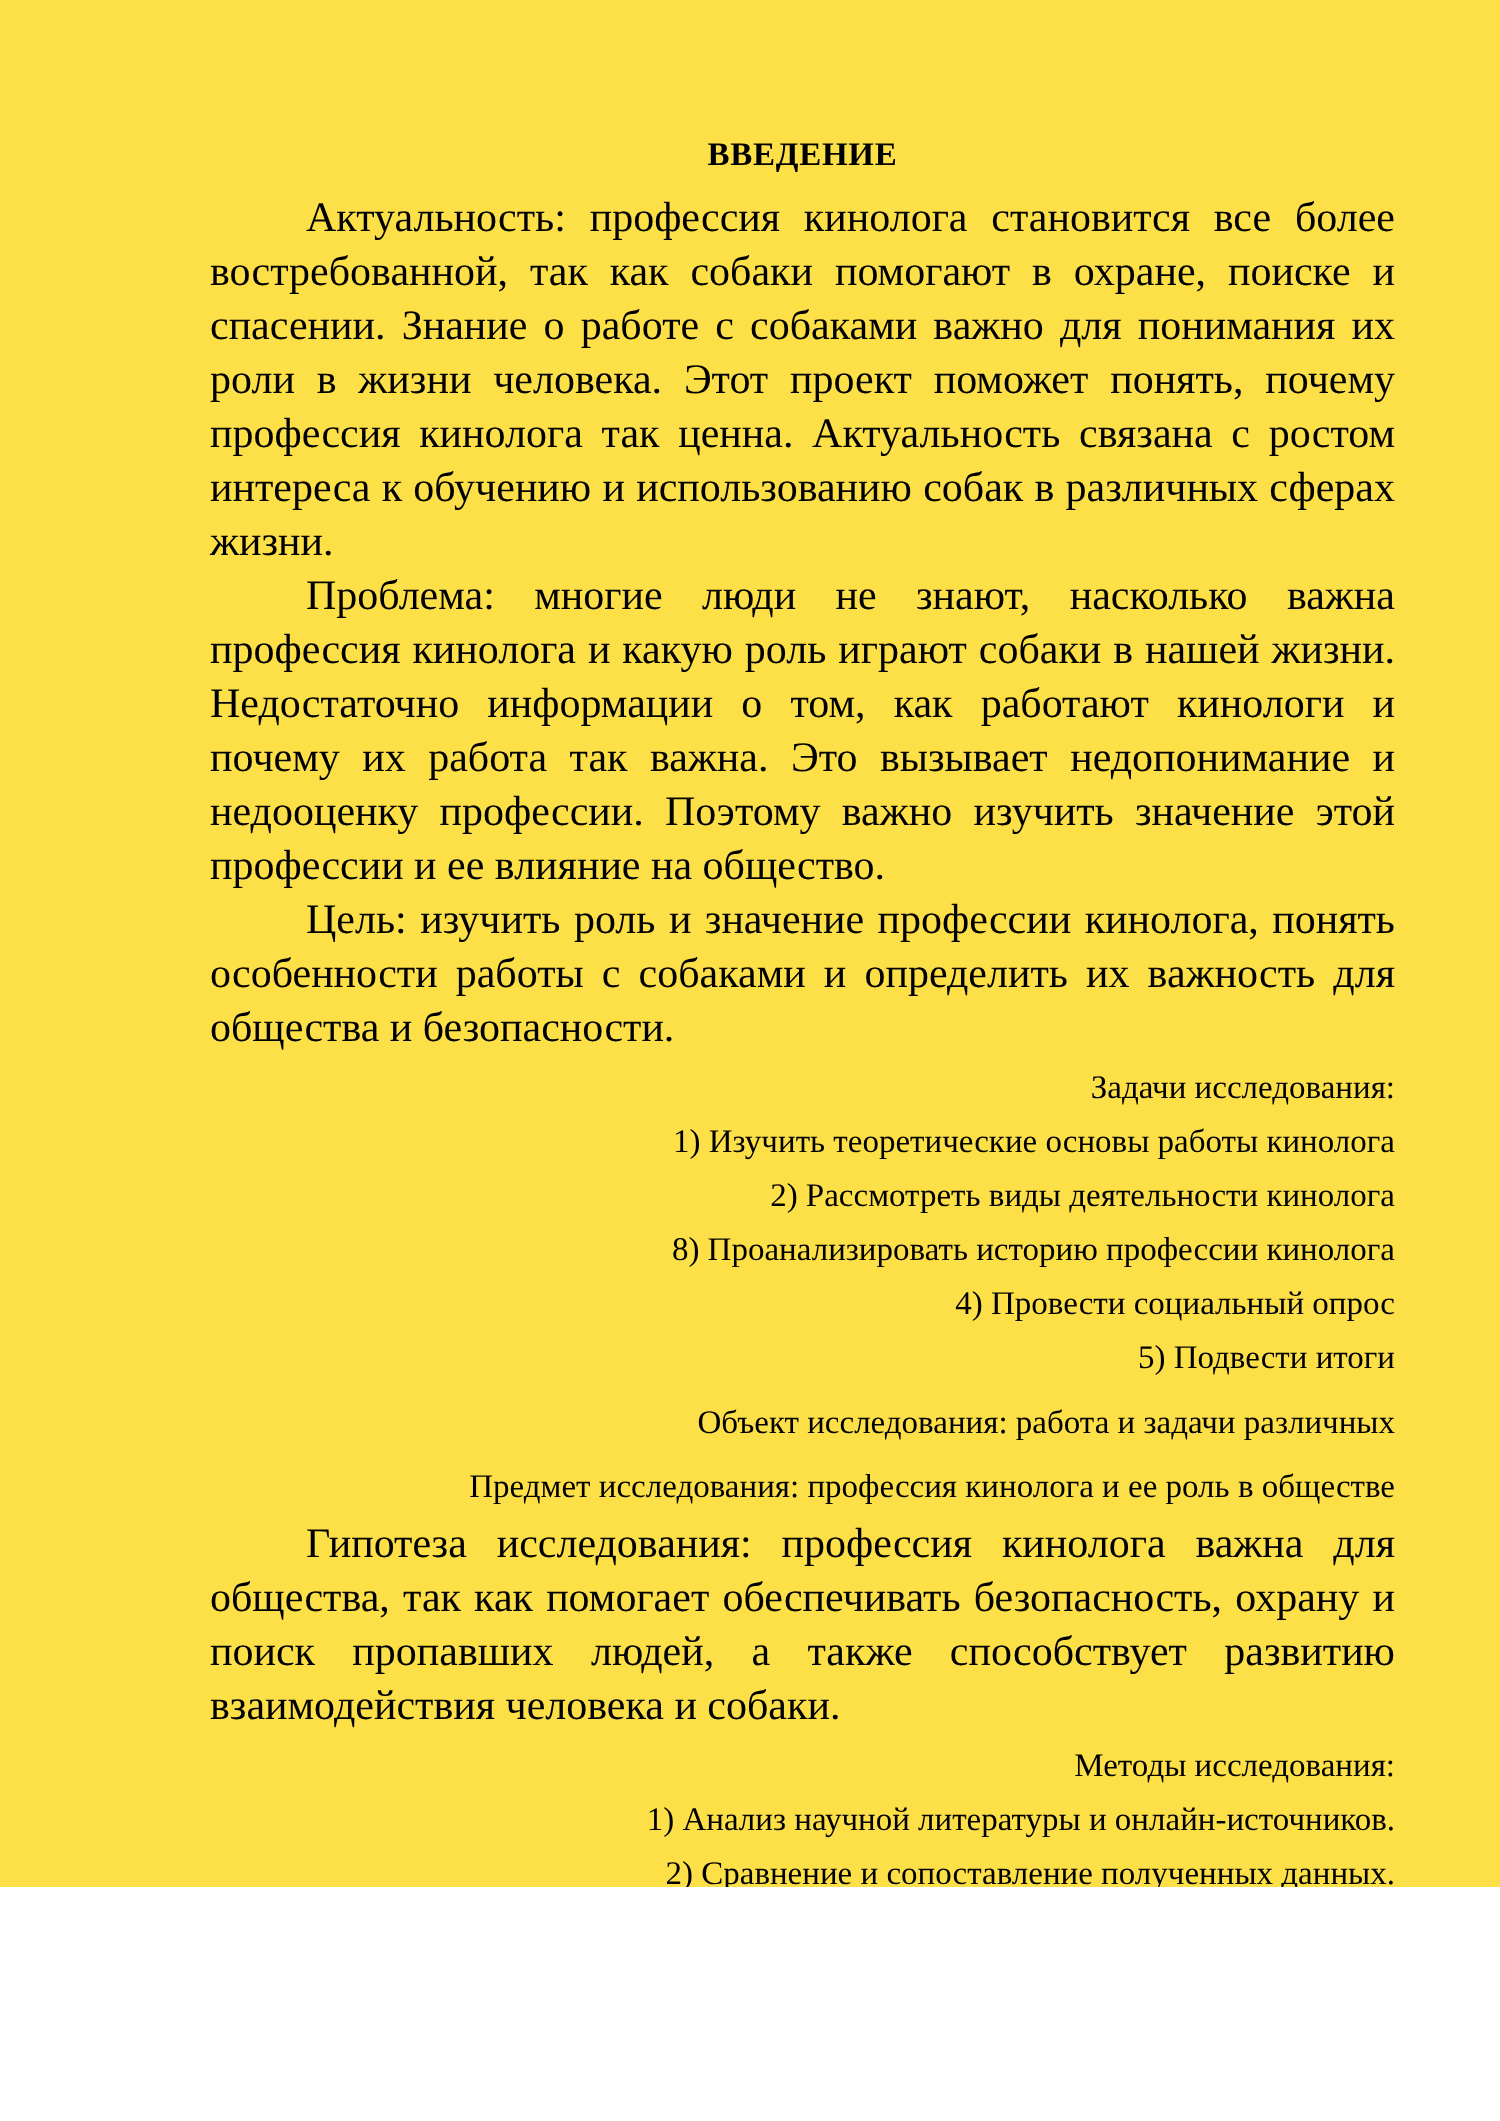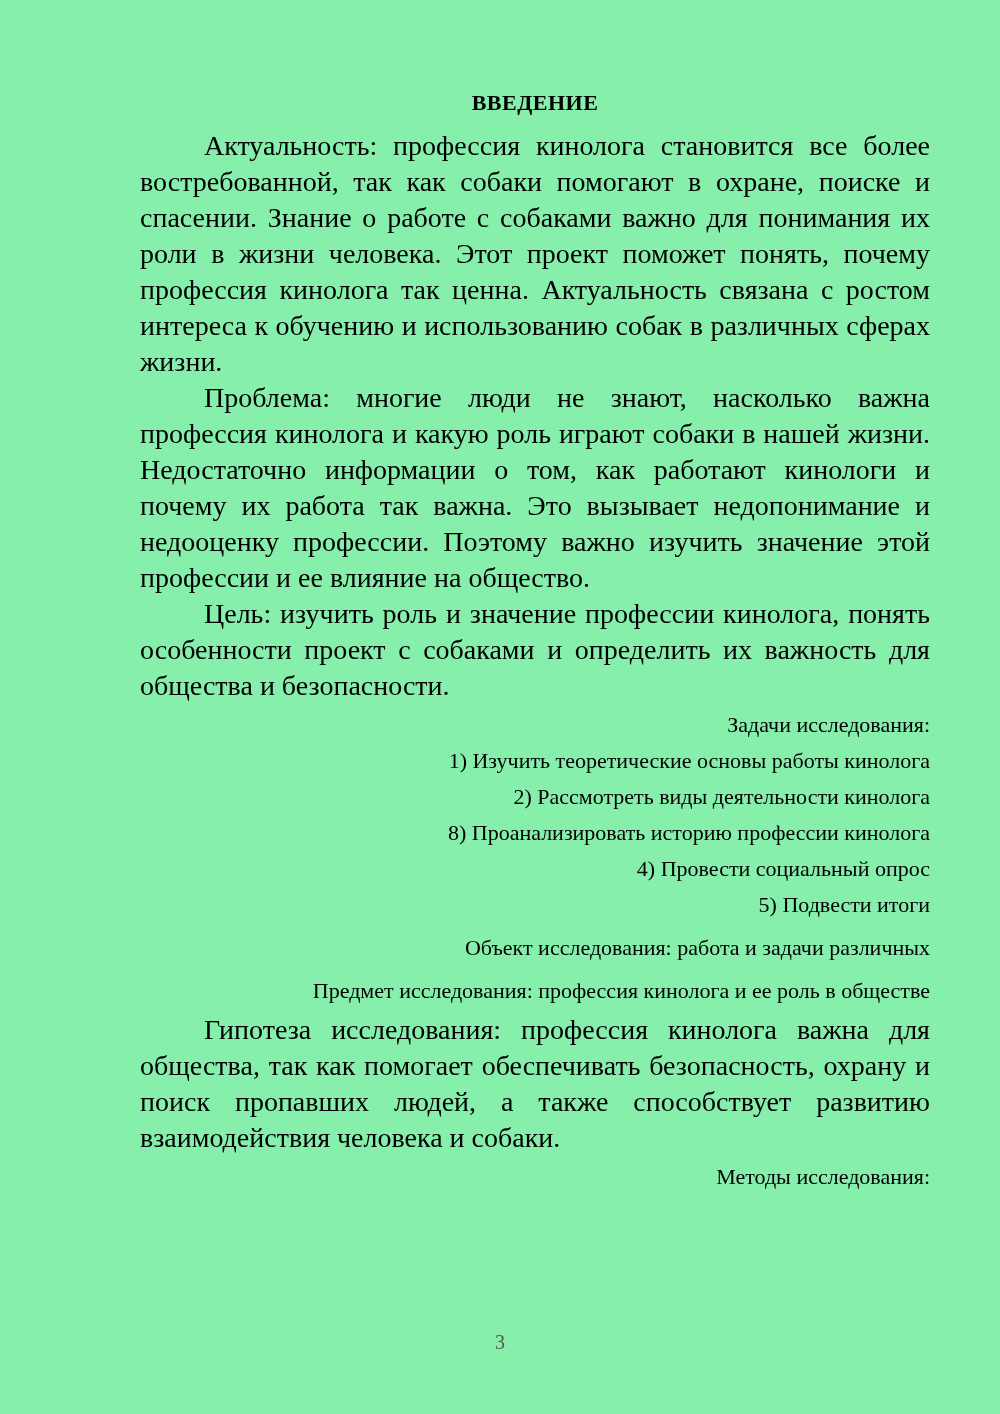--- a/index.html
+++ b/index.html
@@ -9,23 +9,23 @@
     background: #ffffff;
   }
   body {
     font-family: "Liberation Serif", "DejaVu Serif", serif;
     color: #000000;
     -webkit-font-smoothing: antialiased;
   }
   .page {
     position: relative;
     width: 1000px;
-    height: 1414px;
+    height: 1258px;
     margin: 0 auto;
-    background: #86efac;
+    background: #fde047;
     box-sizing: border-box;
     overflow: hidden;
   }
   .content {
     position: absolute;
     left: 140px;
     top: 88px;
     width: 790px;
   }
   .doc-title {
@@ -85,21 +85,21 @@
 <div class="page">
 
   <div class="content">
 
     <h1 class="doc-title">ВВЕДЕНИЕ</h1>
 
     <p class="para">Актуальность: профессия кинолога становится все более востребованной, так как собаки помогают в охране, поиске и спасении. Знание о работе с собаками важно для понимания их роли в жизни человека. Этот проект поможет понять, почему профессия кинолога так ценна. Актуальность связана с ростом интереса к обучению и использованию собак в различных сферах жизни.</p>
 
     <p class="para">Проблема: многие люди не знают, насколько важна профессия кинолога и какую роль играют собаки в нашей жизни. Недостаточно информации о том, как работают кинологи и почему их работа так важна. Это вызывает недопонимание и недооценку профессии. Поэтому важно изучить значение этой профессии и ее влияние на общество.</p>
 
-    <p class="para">Цель: изучить роль и значение профессии кинолога, понять особенности проект с собаками и определить их важность для общества и безопасности.</p>
+    <p class="para">Цель: изучить роль и значение профессии кинолога, понять особенности работы с собаками и определить их важность для общества и безопасности.</p>
 
     <div class="spacer-xs"></div>
 
     <p class="subhead">Задачи исследования:</p>
 
     <ul class="list">
       <li class="list-item">1) Изучить теоретические основы работы кинолога</li>
       <li class="list-item">2) Рассмотреть виды деятельности кинолога</li>
       <li class="list-item">8) Проанализировать историю профессии кинолога</li>
       <li class="list-item">4) Провести социальный опрос</li>
@@ -115,18 +115,22 @@
     <p class="subhead">Предмет исследования: профессия кинолога и ее роль в обществе</p>
 
     <div class="spacer-xs"></div>
 
     <p class="para">Гипотеза исследования: профессия кинолога важна для общества, так как помогает обеспечивать безопасность, охрану и поиск пропавших людей, а также способствует развитию взаимодействия человека и собаки.</p>
 
     <div class="spacer-xs"></div>
 
     <p class="subhead">Методы исследования:</p>
 
+    <ul class="list">
+      <li class="list-item">1) Анализ научной литературы и онлайн-источников.</li>
+      <li class="list-item">2) Сравнение и сопоставление полученных данных.</li>
+    </ul>
 
   </div>
 
   <div class="page-number">3</div>
 
 </div>
 
 </body></html>

